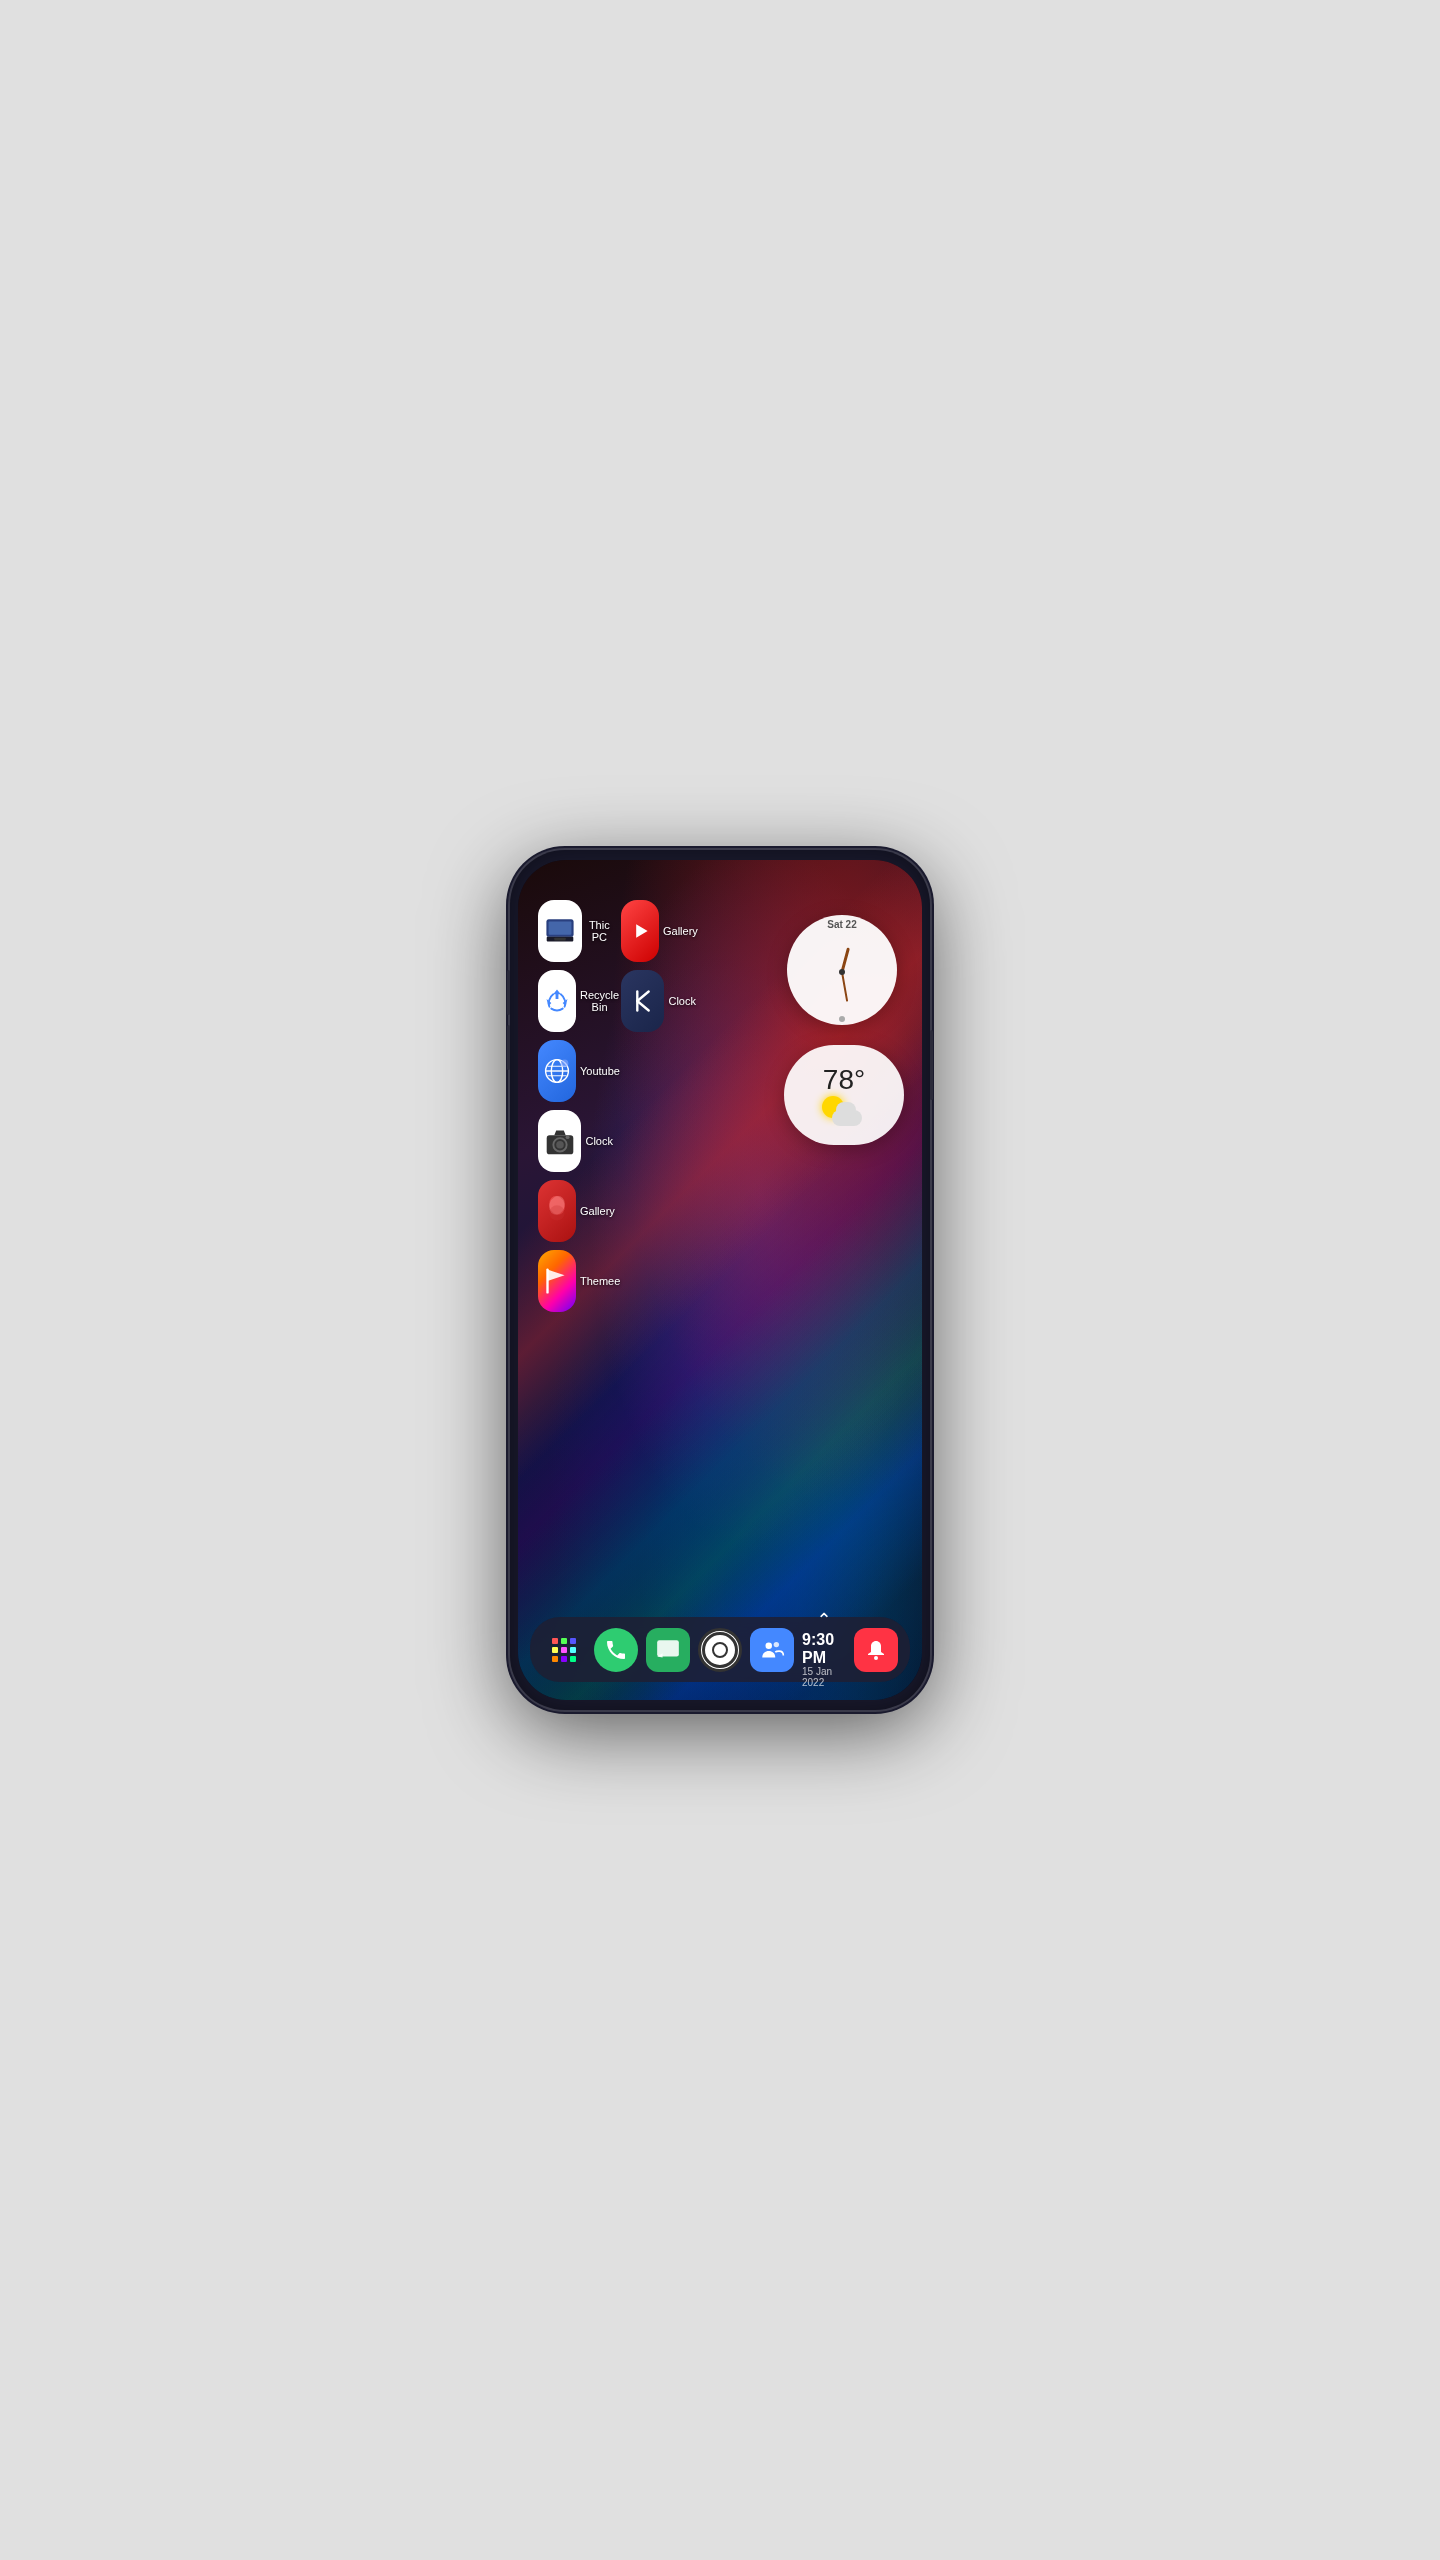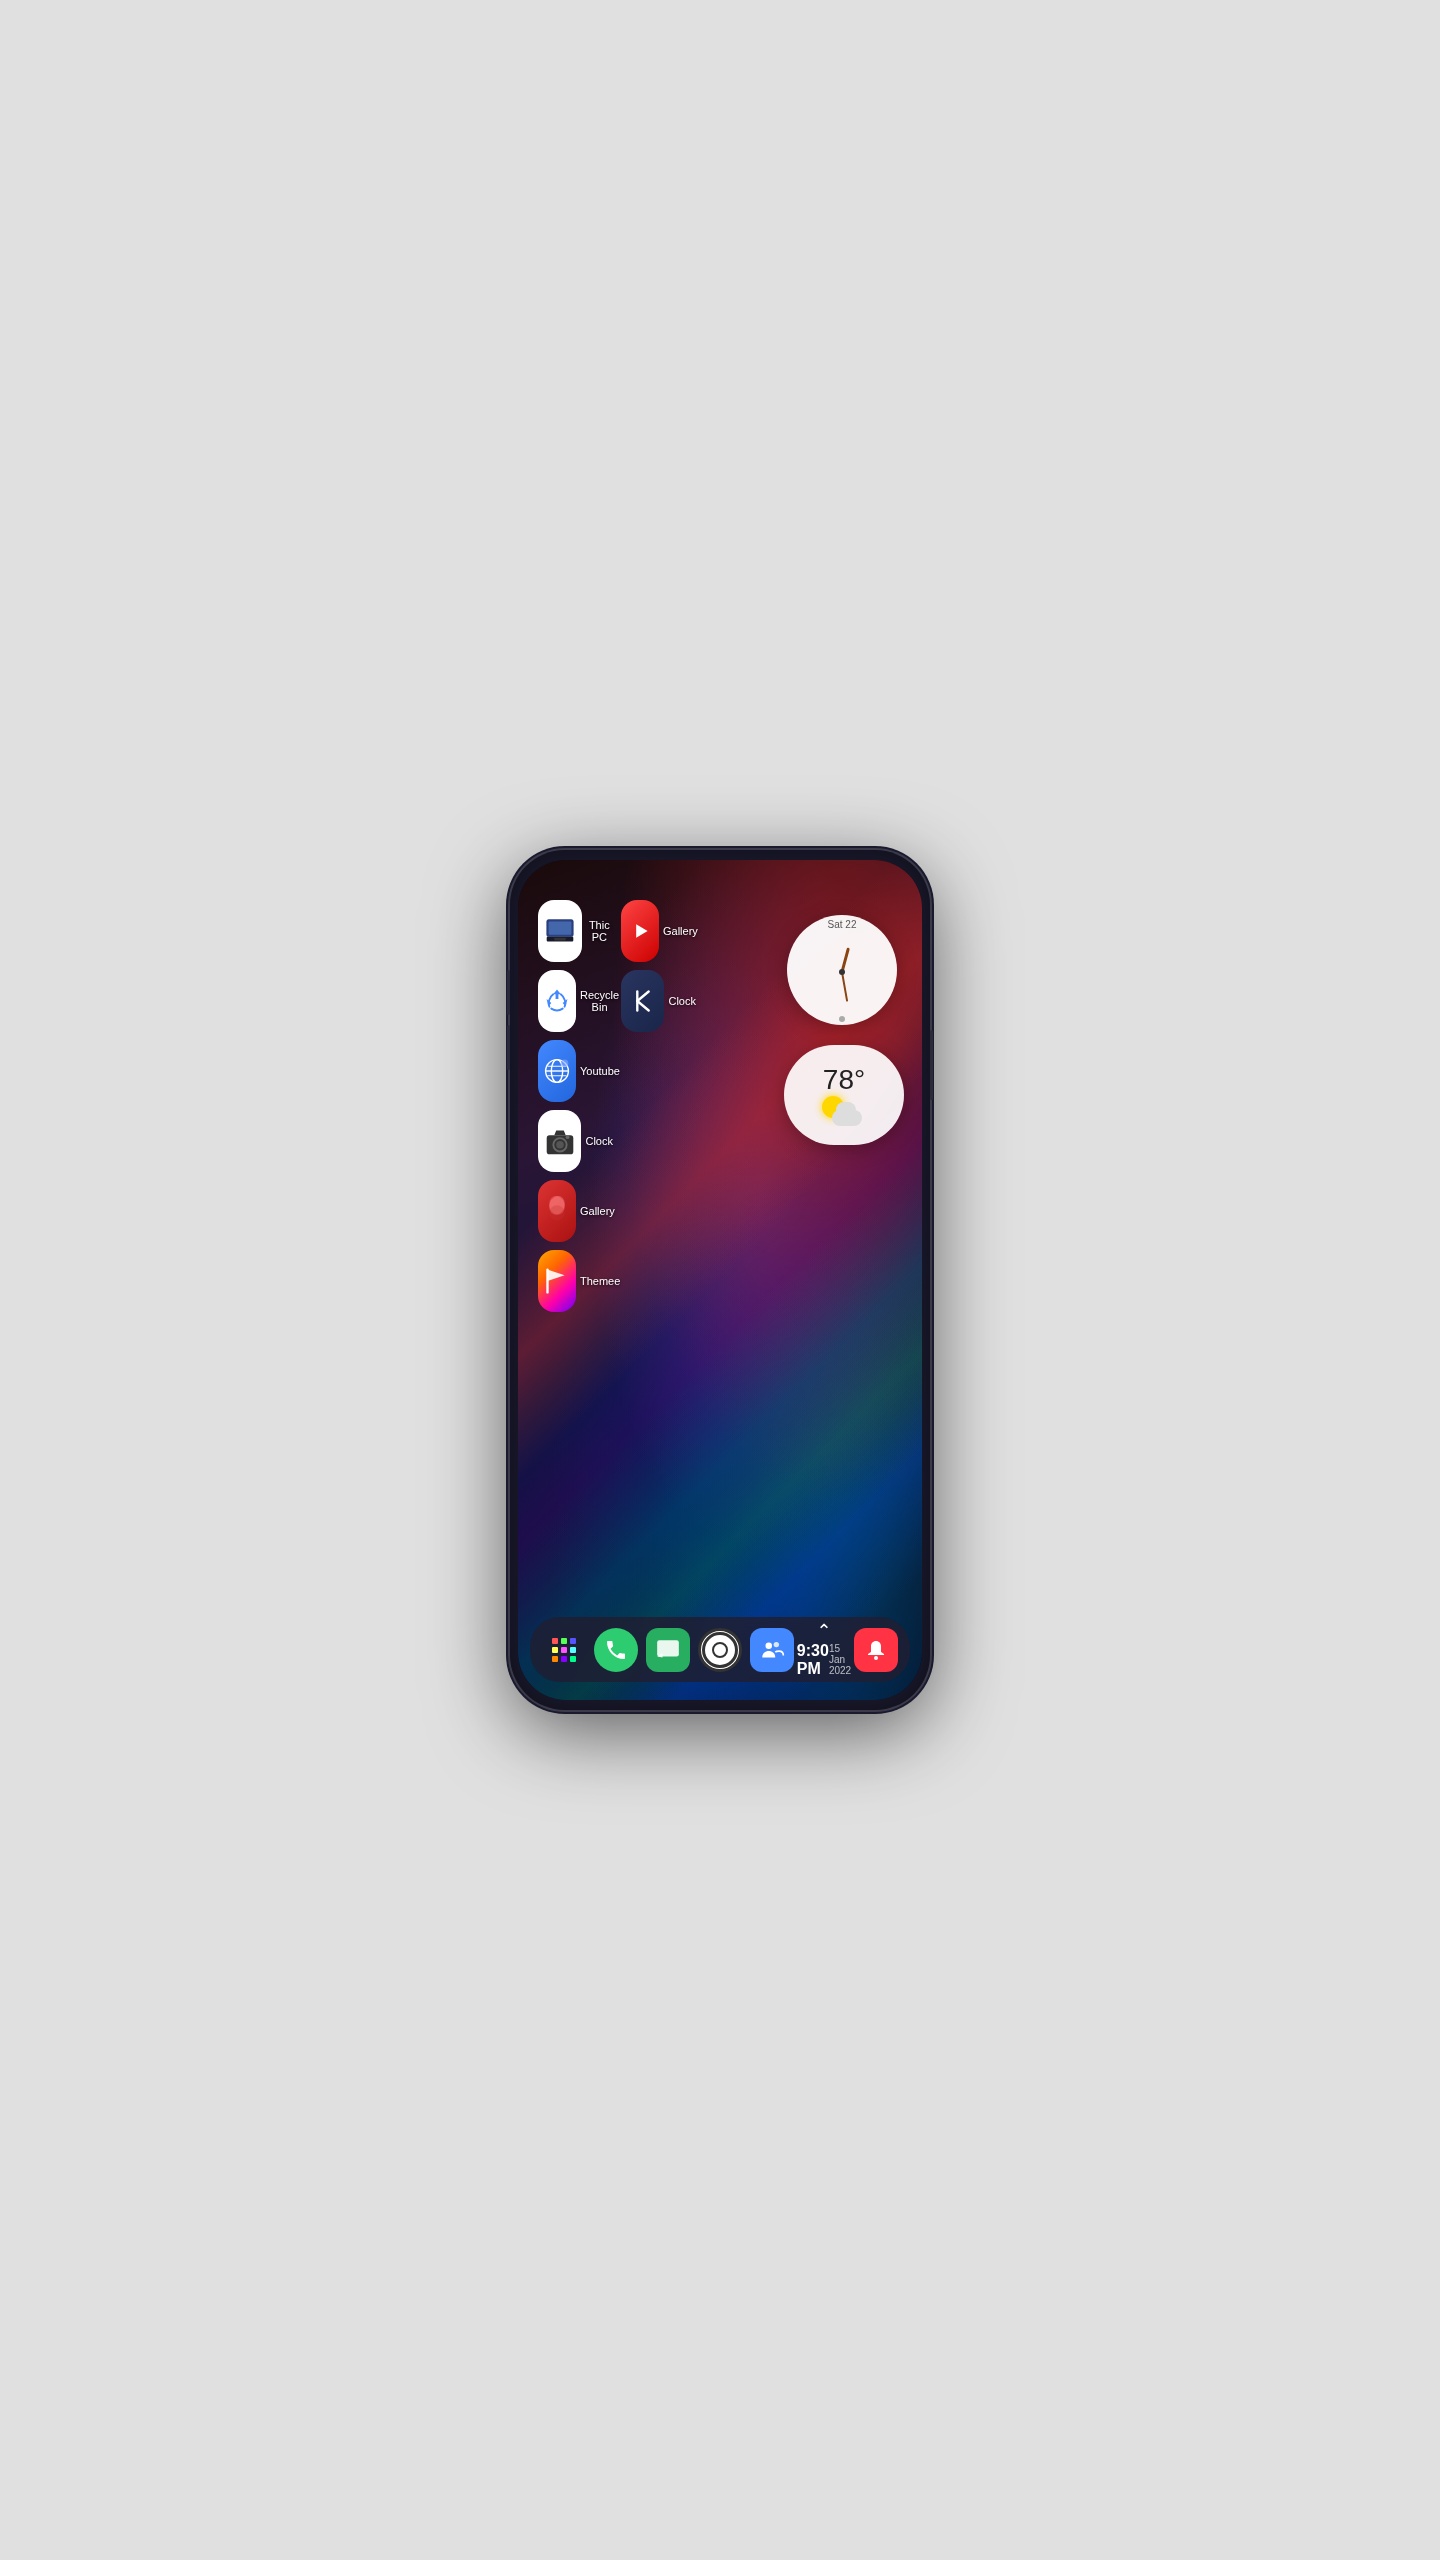--- a/index.html
+++ b/index.html
@@ -165,21 +165,21 @@
       display: flex;
       flex-direction: column;
       align-items: center;
       justify-content: center;
       box-shadow: 0 4px 20px rgba(0,0,0,0.3);
     }
 
     .widget-clock-date {
       font-size: 10px;
       color: #555;
-      font-weight: 400;
+      font-weight: 700;
       margin-bottom: 2px;
     }
 
     .clock-face {
       width: 80px;
       height: 80px;
       position: relative;
       display: flex;
       align-items: center;
       justify-content: center;
@@ -284,21 +284,21 @@
 
     .dock-apps { background: transparent; }
     .dock-phone { background: #2ecc71; border-radius: 50%; }
     .dock-messages { background: #27ae60; border-radius: 12px; }
     .dock-camera-dock { background: #ffffff; border-radius: 50%; border: 3px solid #333; }
     .dock-teams { background: #4488ff; border-radius: 12px; }
     .dock-notification { background: #ff3344; border-radius: 12px; }
 
     .dock-time-area {
       display: flex;
-      flex-direction: row;
+      flex-direction: column;
       align-items: center;
     }
 
     .dock-time {
       font-size: 16px;
       font-weight: 600;
       color: #ffffff;
       line-height: 1.1;
     }
 

